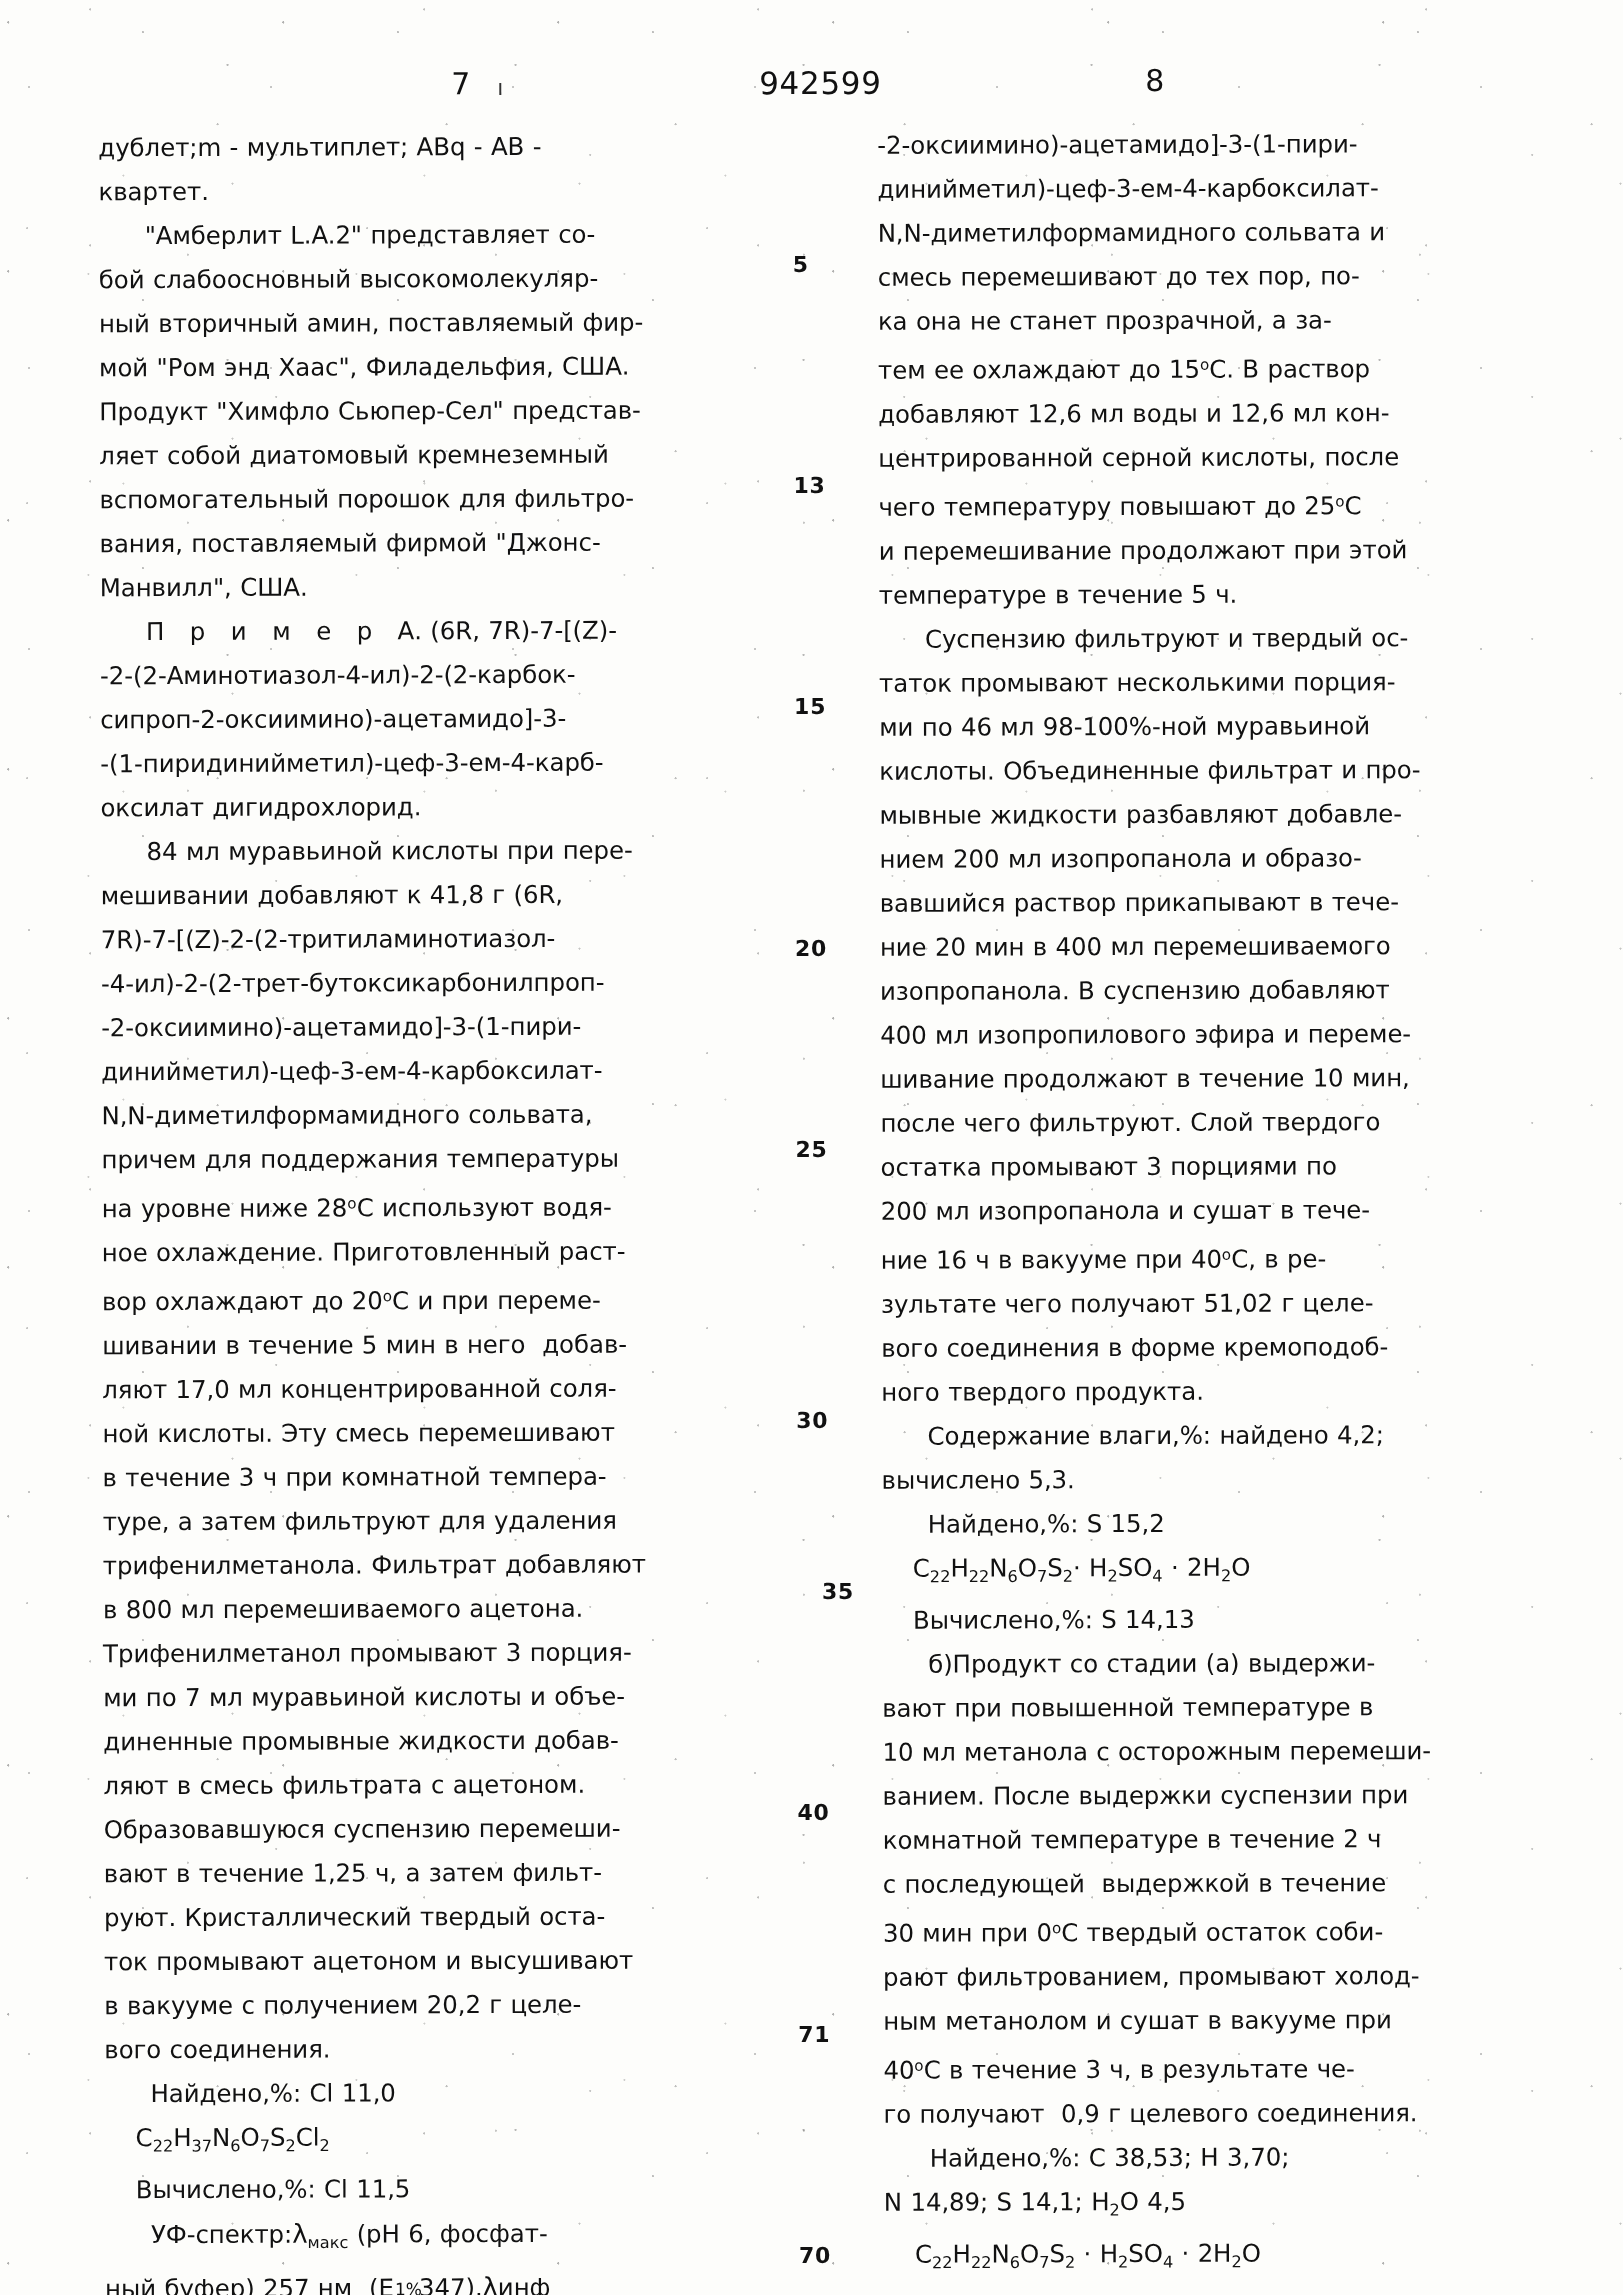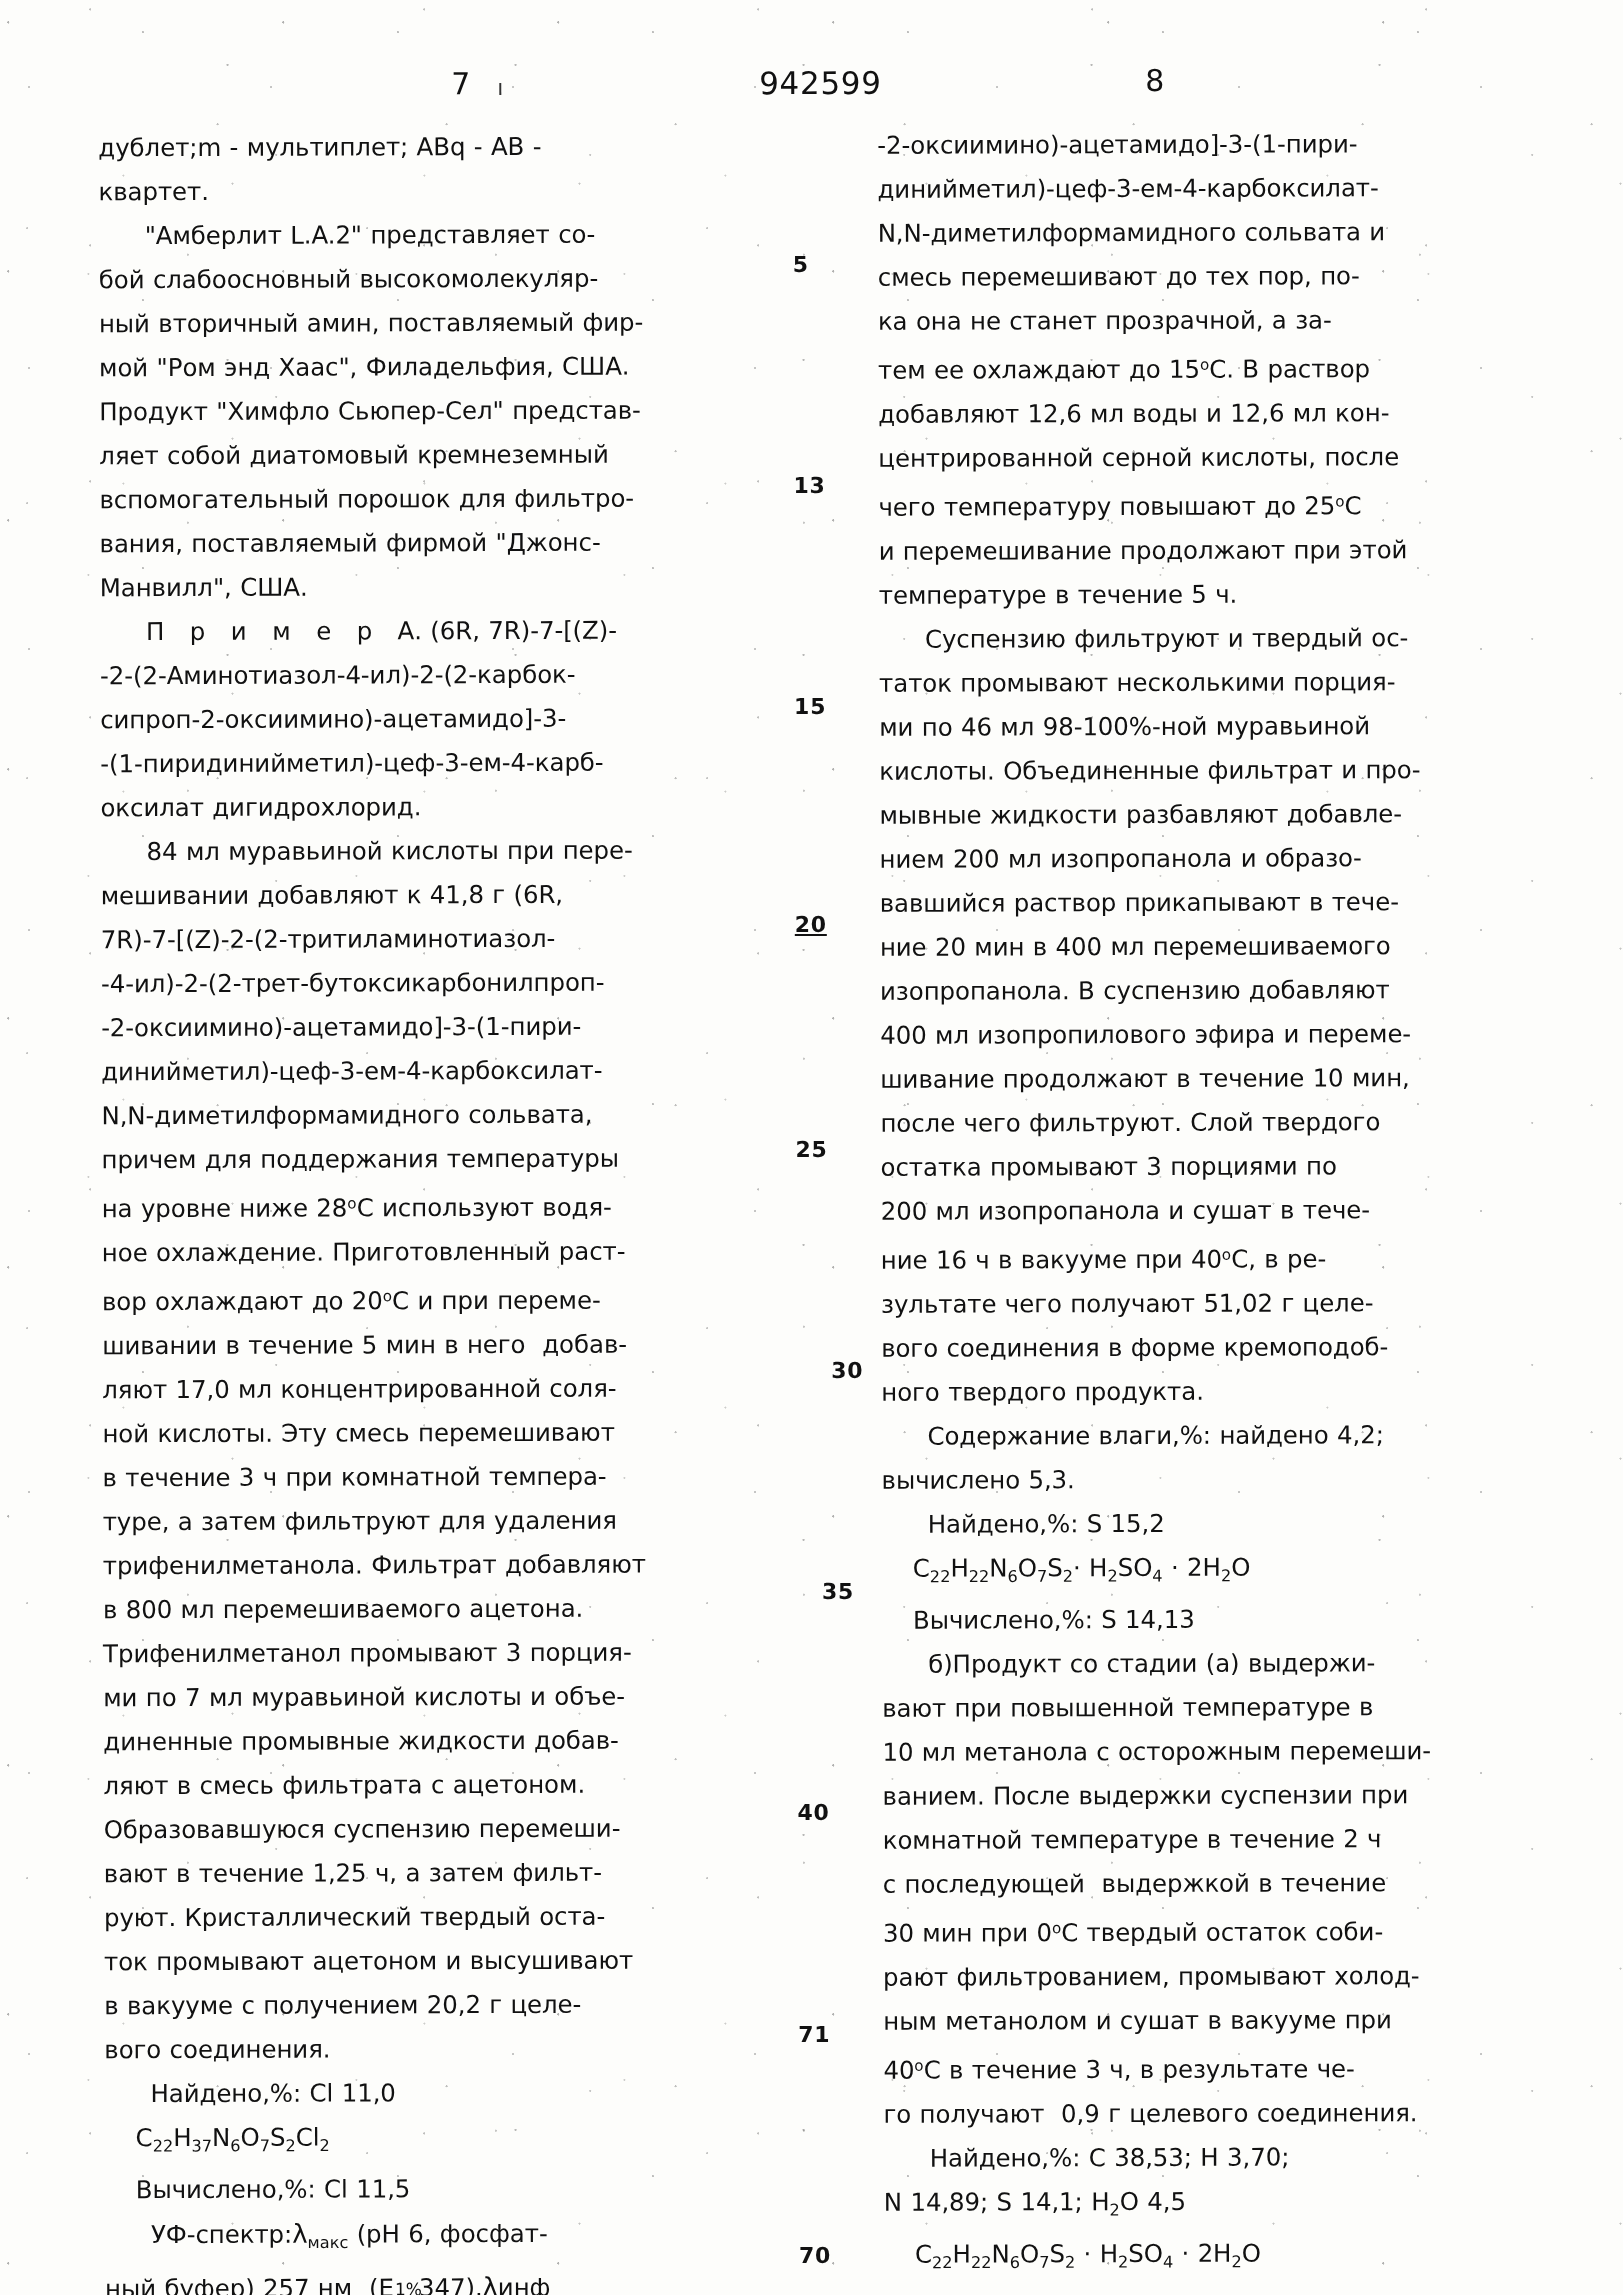--- a/index.html
+++ b/index.html
@@ -201,23 +201,23 @@
 
       <span class="ln ind"><span>УФ-спектр:</span><span class="lam">λ</span><sub>макс</sub> <span>(рН 6, фосфат-</span></span>
       <span class="ln"><span>ный буфер) 257 нм</span>&nbsp; (E<span class="frac"><span class="top">1%</span></span>&nbsp;&nbsp;&nbsp;<span>347</span>).<span class="lam">λ</span><span>инф</span></span>
 
     </div>
 
     <div class="gutter">
       <span class="gnum" style="top:128px;">5</span>
       <span class="gnum" style="top:349px;">13</span>
       <span class="gnum" style="top:570px;">15</span>
-      <span class="gnum" style="top:788px;text-decoration:underline;">20</span>
+      <span class="gnum" style="top:812px;">20</span>
       <span class="gnum" style="top:1013px;">25</span>
-      <span class="gnum" style="top:1234px;margin-left:35px;">30</span>
+      <span class="gnum" style="top:1284px;">30</span>
       <span class="gnum" style="top:1455px;margin-left:25px;">35</span>
       <span class="gnum" style="top:1676px;">40</span>
       <span class="gnum" style="top:1898px;">71</span>
       <span class="gnum" style="top:2119px;">70</span>
 
     </div>
 
     <div class="col col-right">
       <span class="ln">-2-оксиимино)-ацетамидо]-3-(1-пири-</span>
       <span class="ln">динийметил)-цеф-3-ем-4-карбоксилат-</span>

